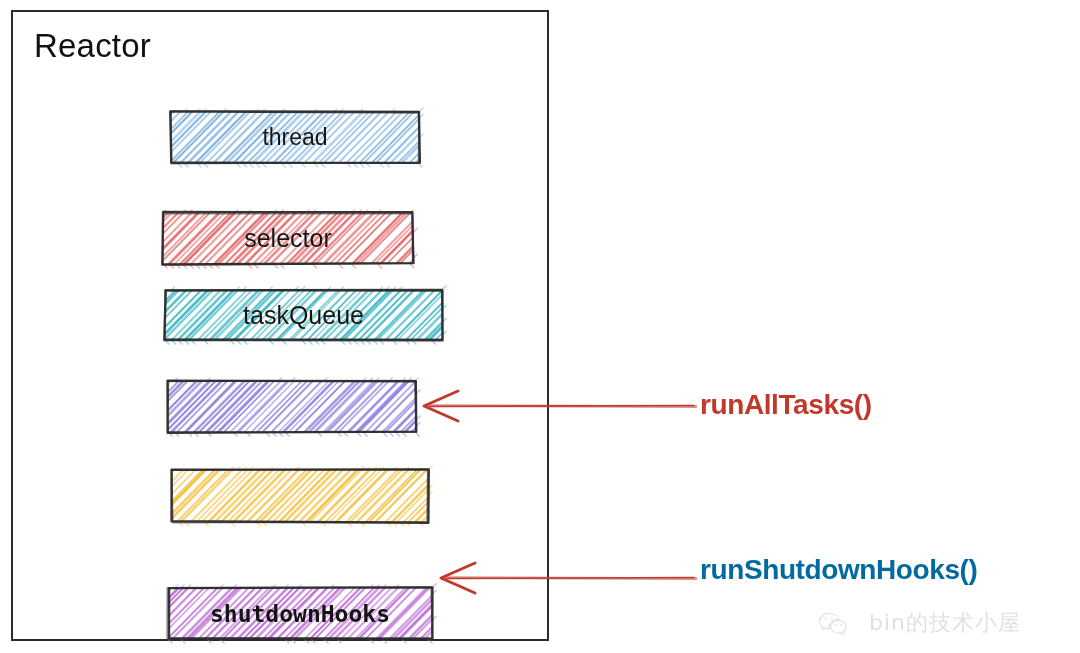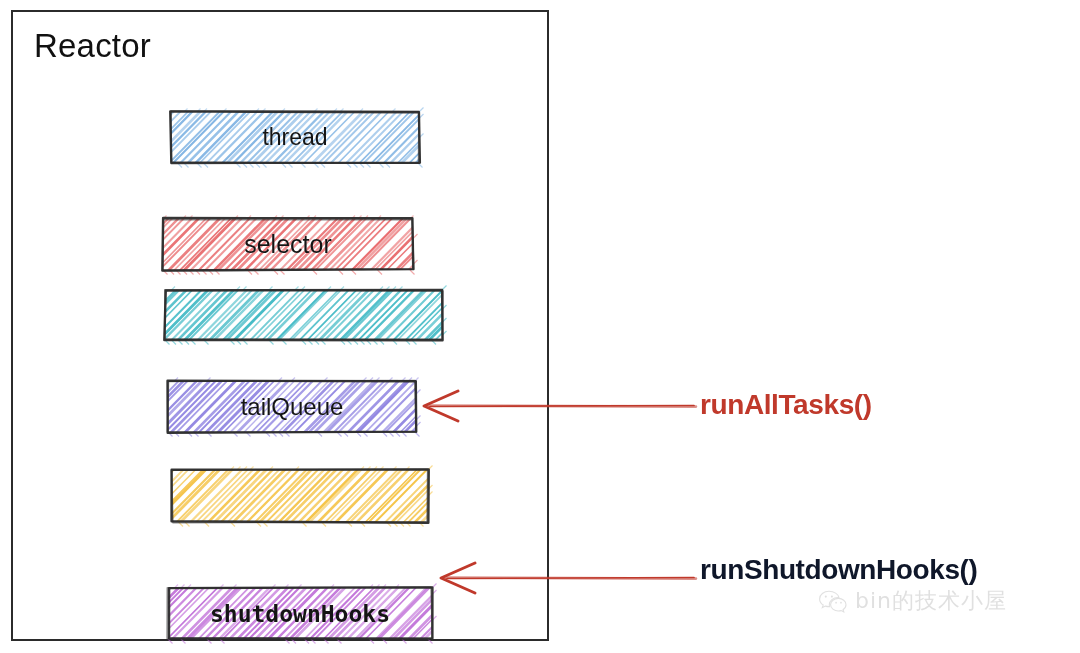--- a/index.html
+++ b/index.html
@@ -74,24 +74,24 @@
     font-family: Liberation Sans, sans-serif;
     font-weight: bold;
     color: #c0392b;
     white-space: nowrap;
     letter-spacing: -0.4px;
   }
   
   #watermark {
     position: absolute;
     left: 818px;
-    top: 586px;
+    top: 608px;
     display: flex;
     align-items: center;
-    gap: 7px;
+    gap: 21px;
     opacity: 0.30;
   }
   #watermark-text {
     font-family: "DejaVu Sans", sans-serif;
     font-size: 22px;
     color: #9a9a9a;
     letter-spacing: 1px;
     white-space: nowrap;
   }
 </style>
@@ -198,21 +198,21 @@
             <line x1="253" y1="57" x2="257.5" y2="61.5" stroke="#7fb3e3" stroke-width="1.3" opacity="0.55"></line>
             <line x1="254" y1="6" x2="258.5" y2="1.5" stroke="#7fb3e3" stroke-width="1.3" opacity="0.55"></line>
             <line x1="254" y1="12.5" x2="258.5" y2="8" stroke="#7fb3e3" stroke-width="1.3" opacity="0.55"></line>
             <line x1="254" y1="32" x2="258.5" y2="27.5" stroke="#7fb3e3" stroke-width="1.3" opacity="0.55"></line>
           </g>
           <path d="M 5.255676752494497 5.387012911069679 L 253.9269736473574 6.244452167183372 L 254.86928556057126 56.73681876698361 L 6.3385144955657955 56.97115161468794 Z" fill="none" stroke="#2b2b2b" stroke-width="2.4" stroke-linejoin="round" opacity="0.95"></path>
           <path d="M 6.064095664566428 4.989284205478283 L 253.9371302073063 5.179581165443911 L 253.43856865788743 57.281233144449644 L 6.189715791349167 56.108318448163715 Z" fill="none" stroke="#2b2b2b" stroke-width="1.5" stroke-linejoin="round" opacity="0.55"></path>
         </svg>
         <span class="field-label" style="font-size: 23px; font-weight: normal; font-family: &quot;Liberation Sans&quot;, sans-serif;">thread</span>
       </div>
-      <div class="field-box" style="left: 163px; top: 219px; width: 250px; height: 51px;">
+      <div class="field-box" style="left: 163px; top: 213px; width: 250px; height: 51px;">
         <svg class="box-svg" width="262" height="63" viewBox="0 0 262 63">
           <defs>
             <clipPath id="clip1">
               <rect x="6" y="6" width="250" height="51"></rect>
             </clipPath>
           </defs>
           <g clip-path="url(#clip1)">
             <line x1="-50.49002322260757" y1="62.35977697505605" x2="7.509976777392429" y2="3.359776975056053" stroke="#e8686a" stroke-width="1.88" stroke-linecap="round" opacity="0.67"></line>
             <line x1="-43.94501800390194" y1="61.72517919644023" x2="14.054981996098059" y2="2.7251791964402328" stroke="#e8686a" stroke-width="1.96" stroke-linecap="round" opacity="0.80"></line>
             <line x1="-40.414695739659805" y1="61.89404830448052" x2="17.585304260340195" y2="2.894048304480523" stroke="#e8686a" stroke-width="1.98" stroke-linecap="round" opacity="0.60"></line>
@@ -406,20 +406,21 @@
             <line x1="253" y1="56" x2="257.5" y2="60.5" stroke="#3cb8c4" stroke-width="1.3" opacity="0.55"></line>
             <line x1="272.5" y1="56" x2="277" y2="60.5" stroke="#3cb8c4" stroke-width="1.3" opacity="0.55"></line>
             <line x1="283" y1="6" x2="287.5" y2="1.5" stroke="#3cb8c4" stroke-width="1.3" opacity="0.55"></line>
             <line x1="283" y1="25.5" x2="287.5" y2="21" stroke="#3cb8c4" stroke-width="1.3" opacity="0.55"></line>
             <line x1="283" y1="38.5" x2="287.5" y2="34" stroke="#3cb8c4" stroke-width="1.3" opacity="0.55"></line>
             <line x1="283" y1="51.5" x2="287.5" y2="47" stroke="#3cb8c4" stroke-width="1.3" opacity="0.55"></line>
           </g>
           <path d="M 6.7618510970202514 6.425095058197666 L 283.1116067653576 5.994654346022128 L 283.57843244153935 56.178750682472604 L 5.305577635953937 55.9978309100018 Z" fill="none" stroke="#2b2b2b" stroke-width="2.4" stroke-linejoin="round" opacity="0.95"></path>
           <path d="M 5.755088615815662 5.6391443256005385 L 284.07563076120596 7.063784981781517 L 283.2860715872543 54.98425693515886 L 6.101499051415129 54.97223780158546 Z" fill="none" stroke="#2b2b2b" stroke-width="1.5" stroke-linejoin="round" opacity="0.55"></path>
         </svg>
+        <span class="field-label" style="font-size: 25px; font-weight: normal; font-family: &quot;Liberation Sans&quot;, sans-serif;">taskQueue</span>
       </div>
       <div class="field-box" style="left: 168px; top: 381px; width: 248px; height: 51px;">
         <svg class="box-svg" width="260" height="63" viewBox="0 0 260 63">
           <defs>
             <clipPath id="clip3">
               <rect x="6" y="6" width="248" height="51"></rect>
             </clipPath>
           </defs>
           <g clip-path="url(#clip3)">
             <line x1="-51.823618680901646" y1="59.542600631733706" x2="6.176381319098352" y2="0.5426006317337047" stroke="#8b7fe0" stroke-width="2.69" stroke-linecap="round" opacity="0.83"></line>
@@ -506,21 +507,20 @@
             <line x1="246.5" y1="6" x2="250" y2="2.5" stroke="#8b7fe0" stroke-width="1.2" opacity="0.45"></line>
             <line x1="253" y1="57" x2="257.5" y2="61.5" stroke="#8b7fe0" stroke-width="1.3" opacity="0.55"></line>
             <line x1="253" y1="6" x2="256.5" y2="2.5" stroke="#8b7fe0" stroke-width="1.2" opacity="0.45"></line>
             <line x1="254" y1="19" x2="258.5" y2="14.5" stroke="#8b7fe0" stroke-width="1.3" opacity="0.55"></line>
             <line x1="254" y1="45" x2="258.5" y2="40.5" stroke="#8b7fe0" stroke-width="1.3" opacity="0.55"></line>
             <line x1="254" y1="51.5" x2="258.5" y2="47" stroke="#8b7fe0" stroke-width="1.3" opacity="0.55"></line>
           </g>
           <path d="M 5.533876657781134 5.685414934524062 L 253.79439568561241 6.175934267638221 L 254.20104203284765 56.66464390790306 L 5.6744944099218095 57.818023348747765 Z" fill="none" stroke="#2b2b2b" stroke-width="2.4" stroke-linejoin="round" opacity="0.95"></path>
           <path d="M 6.52351746634744 6.503919268401302 L 252.9058992862729 5.433733092776375 L 254.26547588173554 57.37333979675236 L 5.524348211579187 56.64530062710182 Z" fill="none" stroke="#2b2b2b" stroke-width="1.5" stroke-linejoin="round" opacity="0.55"></path>
         </svg>
-        <span class="field-label" style="font-size: 24px; font-weight: normal; font-family: &quot;Liberation Sans&quot;, sans-serif;">tailQueue</span>
       </div>
       <div class="field-box" style="left: 172px; top: 470px; width: 256px; height: 52px;">
         <svg class="box-svg" width="268" height="64" viewBox="0 0 268 64">
           <defs>
             <clipPath id="clip4">
               <rect x="6" y="6" width="256" height="52"></rect>
             </clipPath>
           </defs>
           <g clip-path="url(#clip4)">
             <line x1="-51.890416409303626" y1="62.13401246146952" x2="7.109583590696372" y2="2.1340124614695144" stroke="#f5c242" stroke-width="2.39" stroke-linecap="round" opacity="0.65"></line>
@@ -717,21 +717,21 @@
       </g>
       <g>
         <path d="M 696 578.6 L 445 577.6" stroke="#c0392b" stroke-width="2.6" stroke-linecap="round" opacity="0.55" fill="none"></path>
         <path d="M 694 577.5 L 447 578.5" stroke="#c0392b" stroke-width="1.7" stroke-linecap="round" fill="none"></path>
         <path d="M 475 563 L 441 578 L 475 593" stroke="#c0392b" stroke-width="3.0" stroke-linecap="round" stroke-linejoin="round" fill="none"></path>
       </g>
     </svg>
 
   <div id="annots-layer">
       <div class="annot-label" style="left: 700px; top: 389px; font-size: 28px; color: rgb(192, 57, 43);">runAllTasks()</div>
-      <div class="annot-label" style="left: 700px; top: 554px; font-size: 28px; color: #0f172a;">runShutdownHooks()</div>
+      <div class="annot-label" style="left: 700px; top: 554px; font-size: 28px; color: #0369a1;">runShutdownHooks()</div>
     </div>
 
   <div id="watermark">
     <svg width="30" height="24" viewBox="0 0 30 24">
       <path d="M11 2.3C5.8 2.3 1.6 5.7 1.6 9.9c0 2.4 1.4 4.6 3.6 6L4.3 18.6l3-1.5c1.1.3 2.3.5 3.6.5h.7c-.2-.6-.3-1.2-.3-1.9 0-4 3.9-7.2 8.8-7.2.3 0 .6 0 .9.05C20.2 5 16.1 2.3 11 2.3z" fill="none" stroke="#9a9a9a" stroke-width="1.1"></path>
       <circle cx="7.8" cy="7.6" r="1.05" fill="#9a9a9a"></circle>
       <circle cx="13.9" cy="7.6" r="1.05" fill="#9a9a9a"></circle>
       <path d="M20.4 9.4c-4.3 0-7.8 2.8-7.8 6.3 0 3.5 3.5 6.3 7.8 6.3 1 0 1.9-.15 2.8-.4l2.6 1.3-.75-2.2c1.8-1.15 2.95-2.95 2.95-5 0-3.5-3.5-6.3-7.6-6.3z" fill="none" stroke="#9a9a9a" stroke-width="1.1"></path>
       <circle cx="18.1" cy="13.7" r="0.85" fill="#9a9a9a"></circle>
       <circle cx="23.0" cy="13.7" r="0.85" fill="#9a9a9a"></circle>

